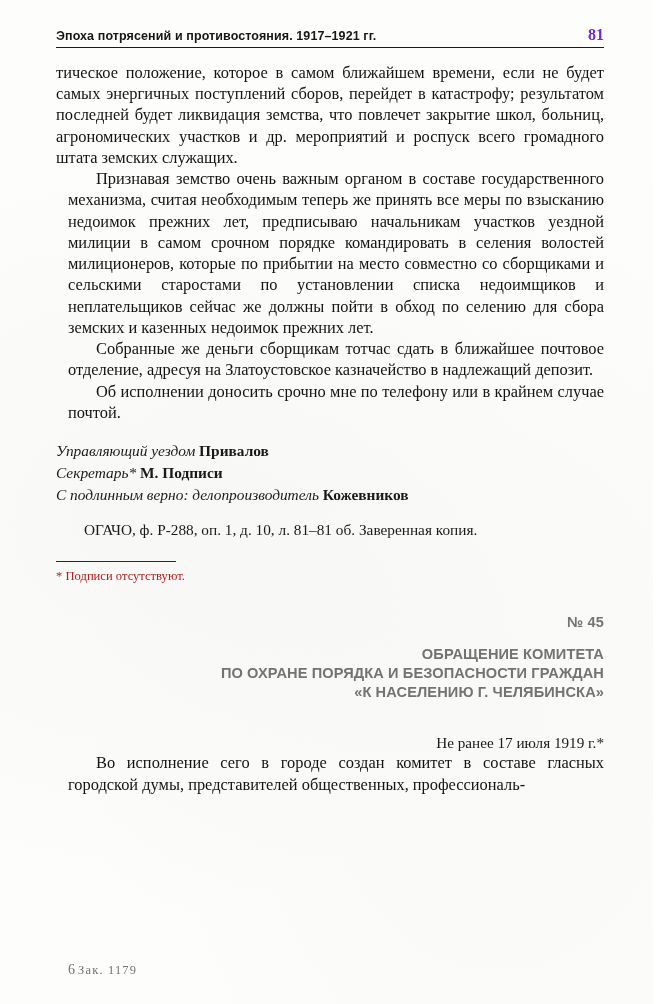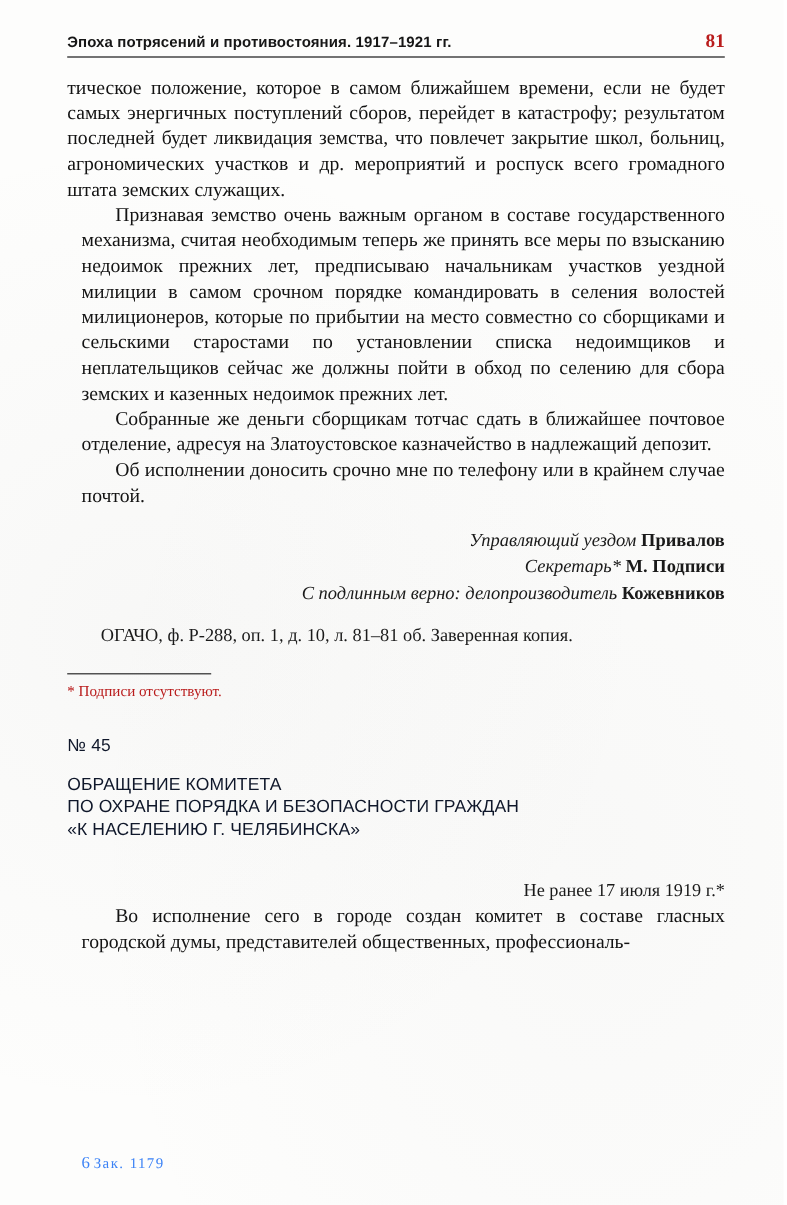--- a/index.html
+++ b/index.html
@@ -46,21 +46,21 @@
     font-size: 12.5px;
     font-weight: bold;
     letter-spacing: 0.1px;
     color: #161616;
     white-space: nowrap;
   }
   .page-number {
     font-family: "Liberation Serif", serif;
     font-size: 16px;
     font-weight: bold;
-    color: #b91c1c;
+    color: #6d28d9;
   }
   .rule {
     position: absolute;
     top: 47px;
     left: 56px;
     width: 548px;
     border-top: 1.6px solid #1a1a1a;
   }
   .body {
     position: absolute;
@@ -74,21 +74,21 @@
     line-height: 1.295;
     text-align: justify;
     text-justify: inter-word;
     color: #131313;
     hyphens: manual;
   }
   p.indent { text-indent: 28px; margin-left: 12px; }
 
   .sig-block {
     margin-top: 17px;
-    text-align: right;
+    text-align: left;
     font-size: 15.4px;
     line-height: 1.42;
   }
   .sig-block .role {
     font-style: italic;
   }
   .sig-block .name {
     font-weight: bold;
     font-style: normal;
   }
@@ -104,24 +104,24 @@
     border-top: 1.1px solid #2a2a2a;
   }
   .footnote {
     margin-top: 7px;
     font-size: 12.6px;
     text-align: left;
     color: #b91c1c;
   }
   .doc-head {
     margin-top: 30px;
-    text-align: left;
+    text-align: right;
     font-family: "Liberation Sans", sans-serif;
-    font-weight: normal;
-    color: #0f172a;
+    font-weight: bold;
+    color: #737373;
   }
   .doc-num {
     font-size: 14.5px;
     letter-spacing: 0.2px;
   }
   .doc-title {
     margin-top: 15px;
     font-size: 14.6px;
     line-height: 1.32;
     letter-spacing: 0.1px;
@@ -132,21 +132,21 @@
     font-size: 15.2px;
   }
   .after-head {
     margin-top: 14px;
   }
   .colophon {
     position: absolute;
     left: 68px;
     bottom: 26px;
     font-size: 12.4px;
-    color: #3b82f6;
+    color: #737373;
   }
   .colophon .big {
     font-size: 14px;
   }
   .sp { letter-spacing: 1.2px; }
 </style>
 </head>
 <body>
 
 <div class="page">

